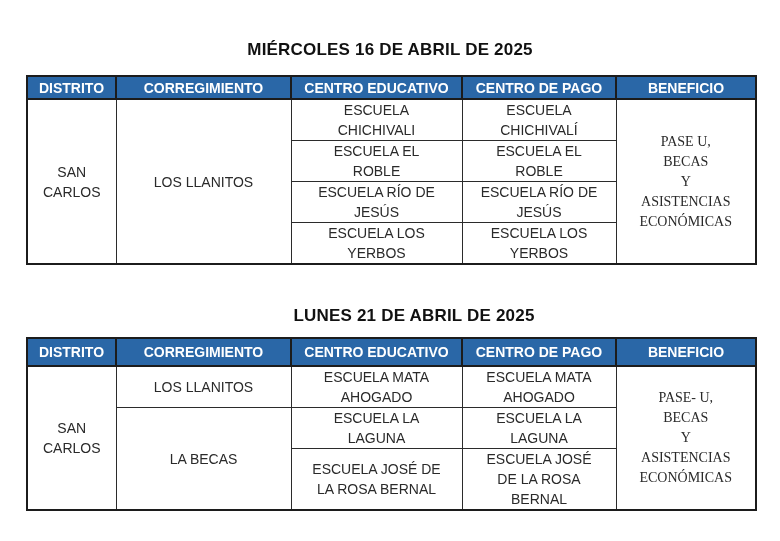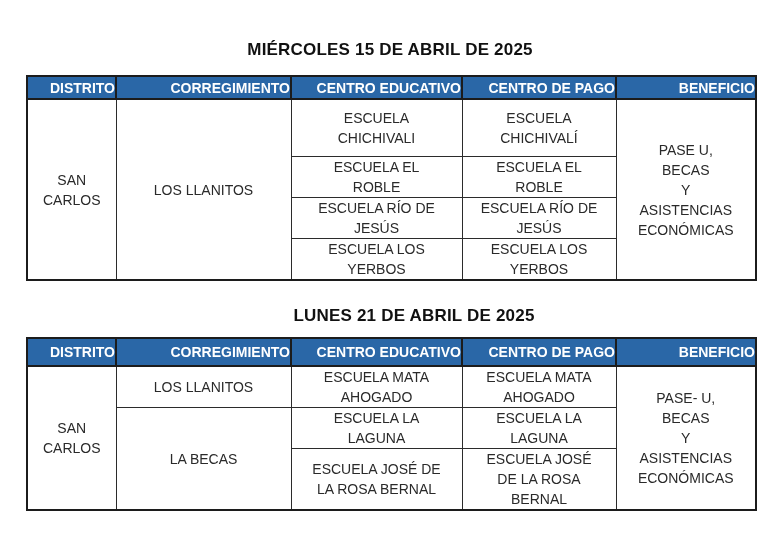--- a/index.html
+++ b/index.html
@@ -15,41 +15,41 @@
     #title1 { top: 40px; }
     #title2 { top: 306px; margin-left: 24px; }
     table.sched {
       position: absolute; left: 26px; width: 731px;
       border-collapse: collapse; table-layout: fixed;
     }
     #table1 { top: 75px; }
     #table2 { top: 337px; }
     table.sched th {
       background: #2a67a7; color: #ffffff; font-weight: bold; font-size: 14px;
-      border: 2px solid #1c1c1c; padding: 0; text-align: right;
+      border: 2px solid #1c1c1c; padding: 0; text-align: center;
     }
     #table1 th { height: 21px; }
     #table2 th { height: 26px; }
     table.sched td {
       border: 1.5px solid #2b2b2b; font-size: 14px; text-align: center;
       vertical-align: middle; padding: 0 17px; line-height: 20px; color: #2a2a2a;
       height: 40px;
     }
     table.sched { border: 2px solid #1c1c1c; }
     .col1 { width: 89px; }
     .col2 { width: 175px; }
     .col3 { width: 171px; }
     .col4 { width: 154px; }
     .col5 { width: 140px; }
-    .line { display: block; }
+    .line { display: block; font-family: Liberation Serif, serif; }
   </style>
 </head>
 <body>
 
-<div class="title" id="title1">MIÉRCOLES 15 DE ABRIL DE 2025</div>
+<div class="title" id="title1">MIÉRCOLES 16 DE ABRIL DE 2025</div>
 
 <table class="sched" id="table1">
   <colgroup>
     <col class="col1">
       <col class="col2">
       <col class="col3">
       <col class="col4">
       <col class="col5">
   </colgroup>
   <thead>
@@ -61,21 +61,21 @@
       <th>BENEFICIO</th>
     </tr>
   </thead>
   <tbody>
     <tr>
       <td rowspan="4" style="padding:0 14px;">
         <span>SAN CARLOS</span>
       </td>
       <td rowspan="4">LOS LLANITOS</td>
       <td>ESCUELA CHICHIVALI</td>
-      <td style="padding:8px 20px;">ESCUELA CHICHIVALÍ</td>
+      <td style="padding:0 20px;">ESCUELA CHICHIVALÍ</td>
       <td rowspan="4">
         <span class="line">PASE U,</span>
         <span class="line">BECAS</span>
         <span class="line">Y</span>
         <span class="line">ASISTENCIAS</span>
         <span class="line">ECONÓMICAS</span>
       </td>
     </tr>
     <tr>
       <td>ESCUELA EL ROBLE</td>

